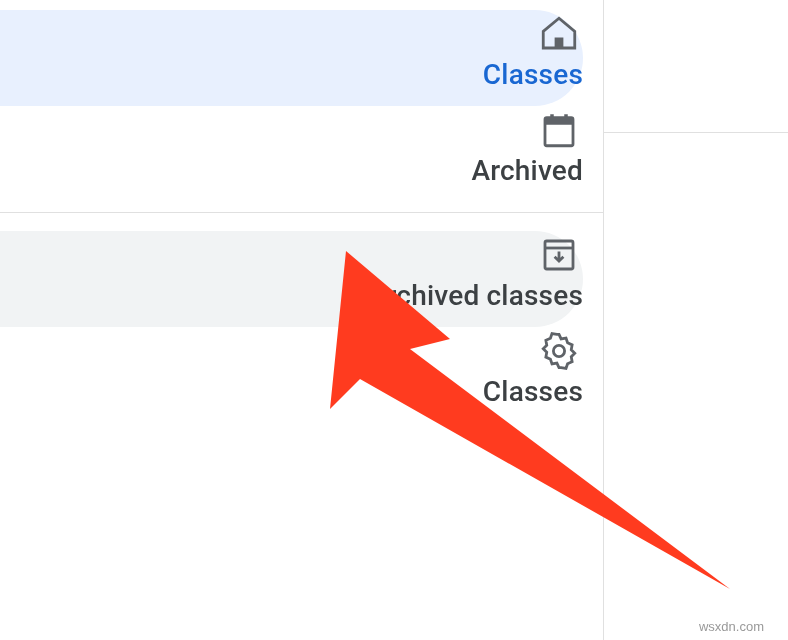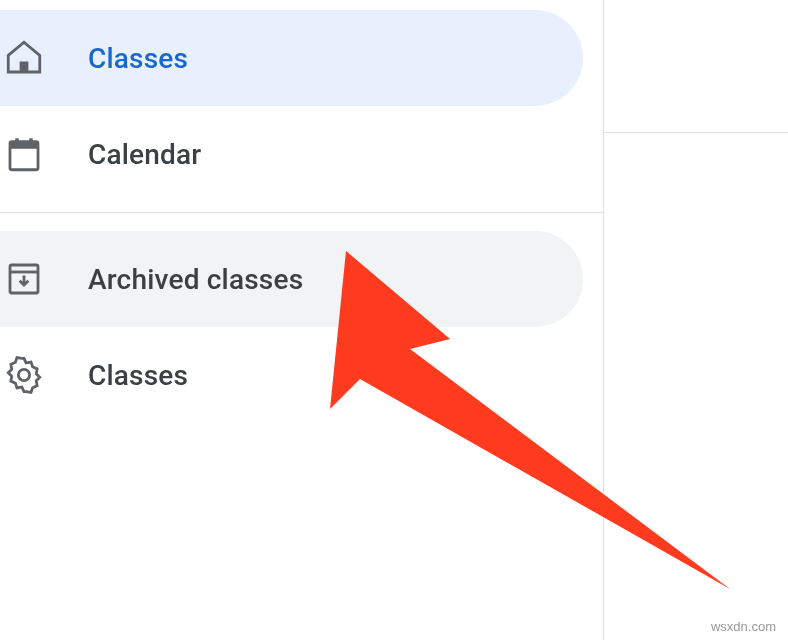--- a/index.html
+++ b/index.html
@@ -32,27 +32,29 @@
     .nav-section.bottom {
       padding-top: 18px;
     }
     .divider {
       height: 1px;
       background: #e0e0e0;
       width: 100%;
     }
     .nav-item {
       display: flex;
-      align-items: center;
+      align-items: flex-end;
       height: 96px;
+      padding-left: 52px;
       border-top-right-radius: 48px;
       border-bottom-right-radius: 48px;
       margin-right: 20px;
       cursor: pointer;
       color: #3c4043;
+      flex-direction: column;
     }
     .nav-item.active {
       background: #e8f0fe;
       color: #1967d2;
     }
     .nav-item.hover {
       background: #f1f3f4;
     }
     .nav-item .icon {
       width: 48px;
@@ -75,21 +77,21 @@
     .arrow-annotation {
       position: absolute;
       left: 290px;
       top: 249px;
       pointer-events: none;
       z-index: 100;
     }
     .watermark {
       position: absolute;
       bottom: 6px;
-      right: 12px;
+      right: 24px;
       font-size: 13px;
       color: #999;
       font-family: Arial, sans-serif;
     }
     .content-area {
       position: absolute;
       left: 604px;
       top: 0;
       right: 0;
       height: 100%;
@@ -122,21 +124,21 @@
 
     <div class="nav-item">
       <span class="icon">
         <svg viewBox="0 0 24 24" fill="none" stroke="#5f6368" stroke-width="1.6">
           <rect x="4" y="5" width="16" height="16" rx="1"></rect>
           <rect x="4" y="5" width="16" height="4" fill="#5f6368" stroke="none"></rect>
           <line x1="8" y1="3" x2="8" y2="6" stroke-width="2"></line>
           <line x1="16" y1="3" x2="16" y2="6" stroke-width="2"></line>
         </svg>
       </span>
-      <span class="label">Calendar</span>
+      <span class="label">Archived</span>
     </div>
 
   </div>
 
   <div class="divider"></div>
 
   <div class="nav-section bottom">
 
     <div class="nav-item hover">
       <span class="icon">

